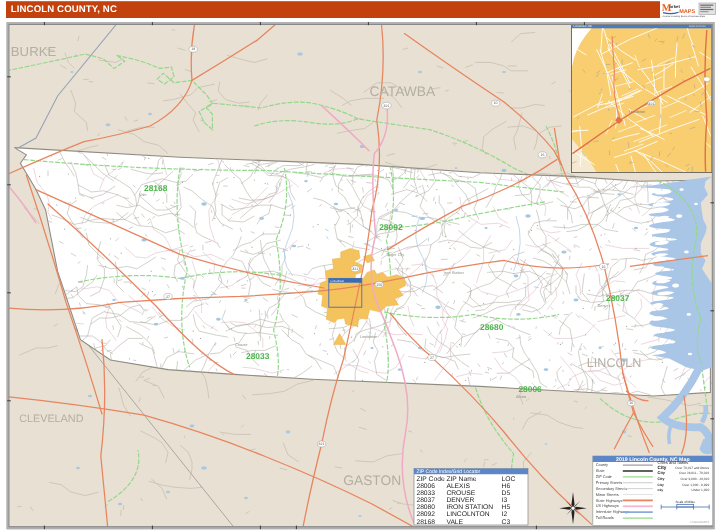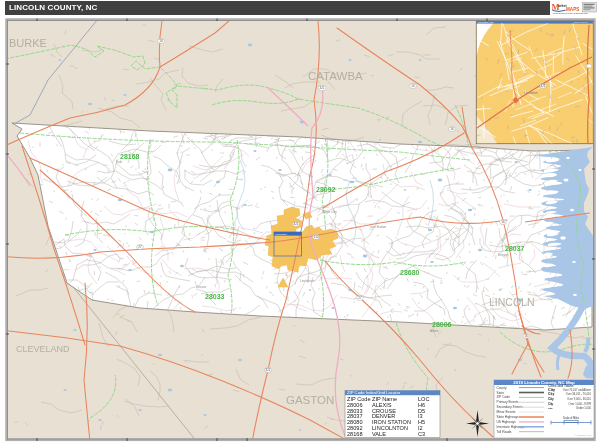--- a/index.html
+++ b/index.html
@@ -1,17 +1,17 @@
 <!DOCTYPE html>
 <html><head><meta charset="utf-8">
 <style>
 html,body{margin:0;padding:0;width:600px;height:442px;background:#fff;overflow:hidden;
 font-family:"Liberation Sans",sans-serif;}
 .abs{position:absolute;}
-#banner{left:5px;top:1px;width:545px;height:14px;background:#404040;color:#fff;
+#banner{left:5px;top:1px;width:545px;height:14px;background:#c2410c;color:#fff;
 font-size:8px;font-weight:bold;line-height:14.5px;padding-left:4px;box-sizing:border-box;letter-spacing:.1px;}
 </style></head>
 <body>
 <svg class="abs" style="left:0;top:0" width="600" height="442" viewBox="0 0 600 442">
 <defs>
   <clipPath id="ccl">
         <path d="M12,123 L150,131 L300,137 L400,144 L476,147 L533,151 L592,150 L592,327 L545,330 L400,322 L260,316 L195,312 L140,308 L92,300 L67,283 L48,226 L38,175 L30,158 L17,136 L22,129 Z"></path>
       </clipPath>
   <clipPath id="mapcl">
         <rect x="7.5" y="20.5" width="586" height="418"></rect>

